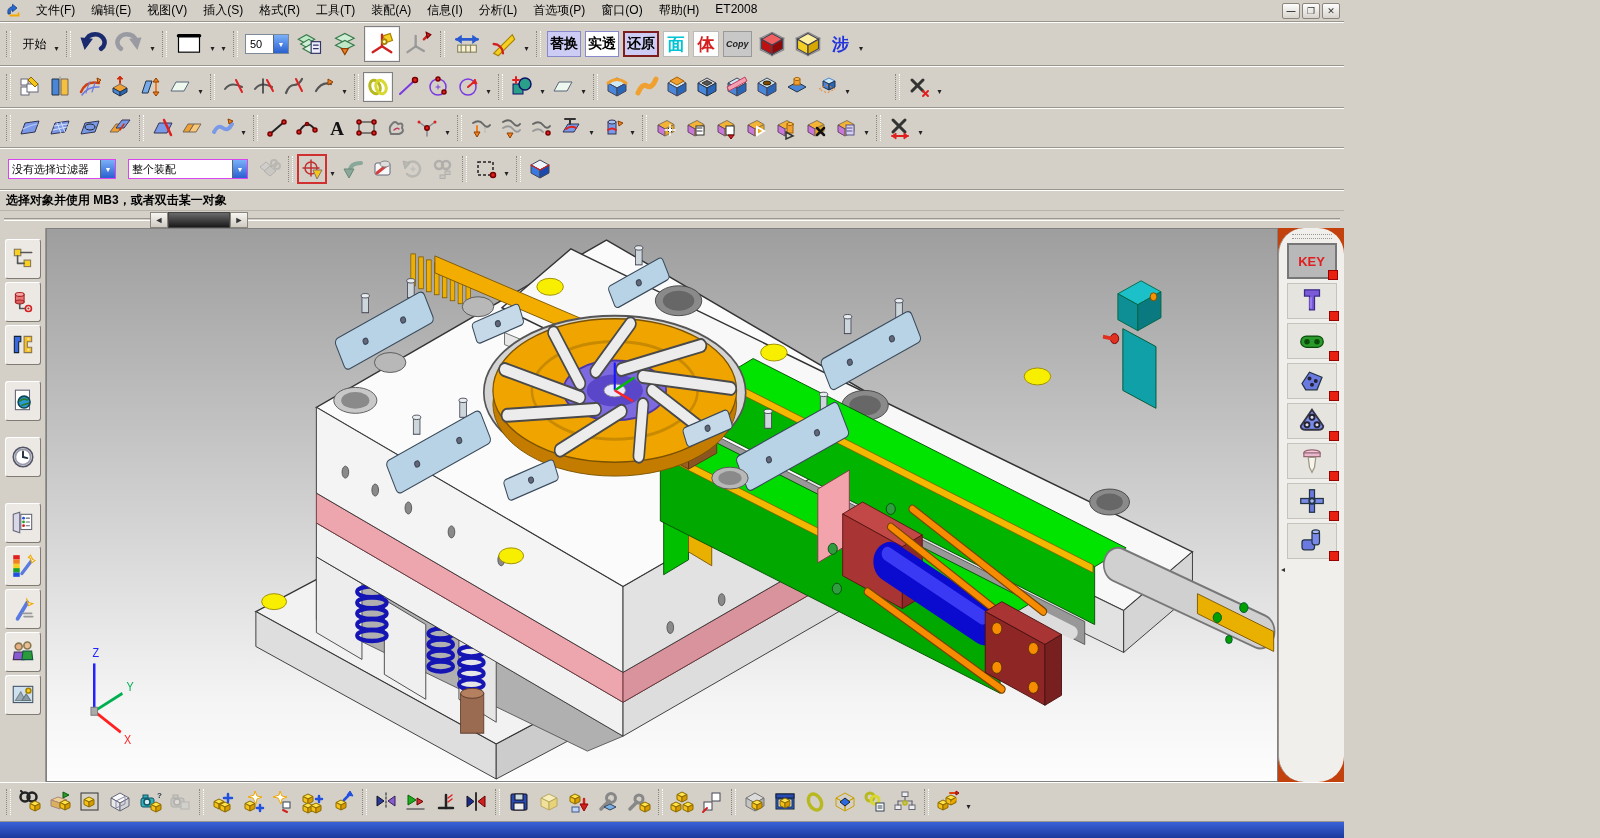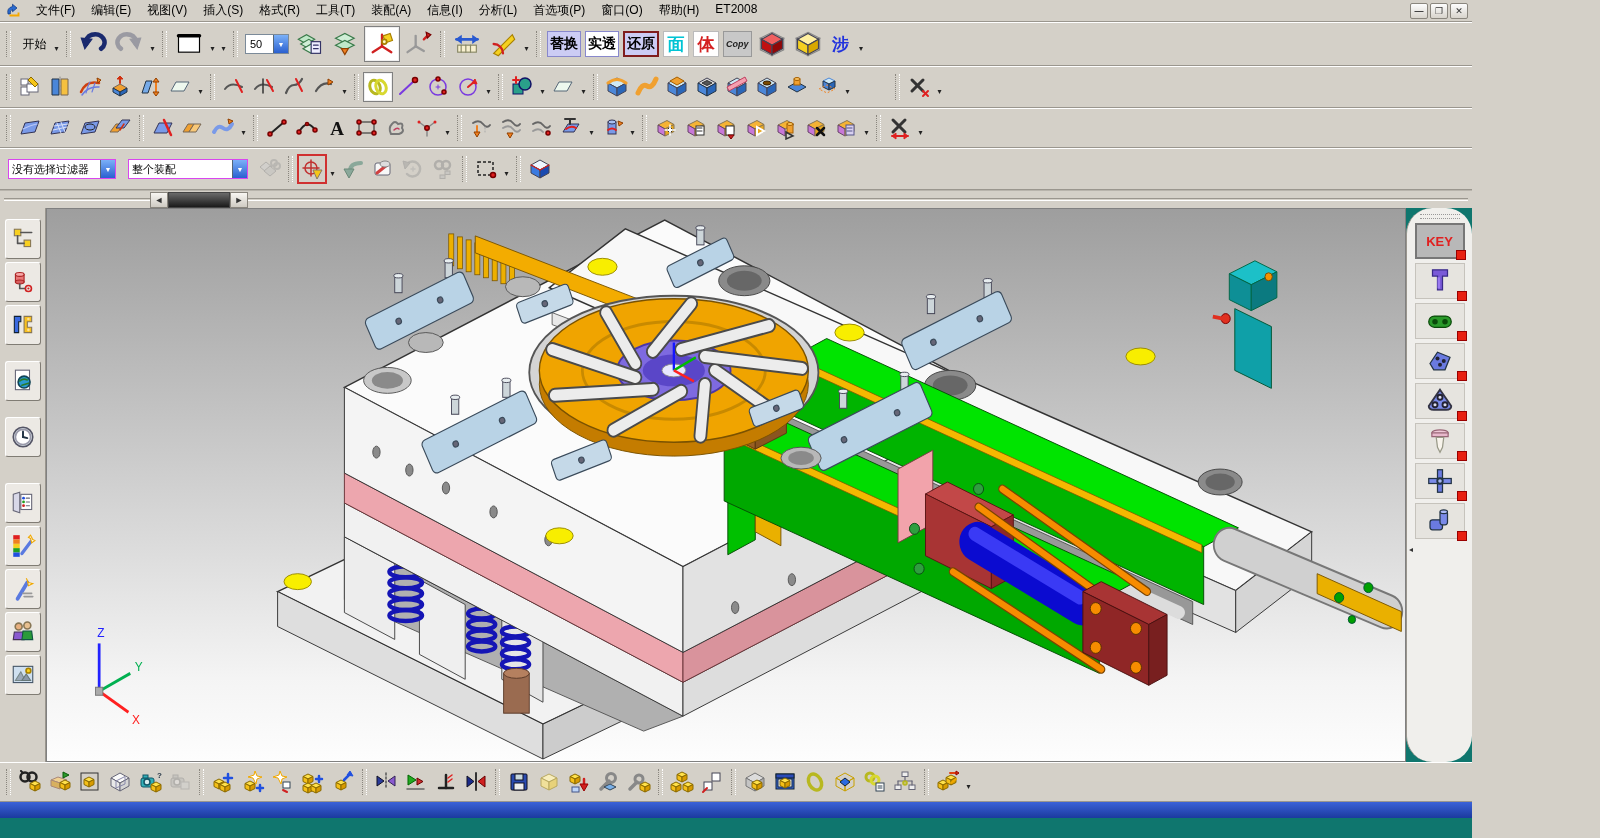--- a/index.html
+++ b/index.html
@@ -1,17 +1,17 @@
 <!DOCTYPE html>
 <html><head>
 <meta charset="utf-8">
 <style>
   *{margin:0;padding:0;box-sizing:border-box;}
   html,body{width:1600px;height:838px;overflow:hidden;font-family:"Liberation Sans","DejaVu Sans",sans-serif;background:#d4d0c8;}
-  .shell{position:relative;width:1472px;height:838px;background:#0f766e;}
+  .shell{position:relative;width:1344px;height:838px;background:#c2410c;}
 
   
   .menubar{height:22px;display:flex;align-items:center;background:#d4d0c8;border-bottom:1px solid #9a968e;padding-left:2px;}
   .appicon{width:20px;height:18px;margin:0 4px 0 2px;}
   .menu-item{font-size:12px;color:#000;padding:2px 8px;white-space:nowrap;cursor:default;}
   .winbtns{margin-left:auto;display:flex;gap:2px;padding-right:4px;}
   .winbtn{width:18px;height:16px;background:linear-gradient(#fdfdfd,#d8d4cc);border:1px solid #8a867e;border-radius:2px;font-size:9px;line-height:14px;text-align:center;color:#333;font-weight:bold;}
 
   
   .tbar{display:flex;align-items:center;background:#d4d0c8;border-top:1px solid #fff;border-bottom:1px solid #9a968e;padding:19px 2px;position:relative;}
@@ -707,20 +707,23 @@
         <svg viewBox="0 0 24 24">
           <polygon points="12,3 21,8 12,13 3,8" fill="#eef6ff" stroke="#445" stroke-width="1"></polygon>
           <polygon points="3,8 12,13 12,21 3,16" fill="#3a7ae0" stroke="#445" stroke-width="1"></polygon>
           <polygon points="12,13 21,8 21,16 12,21" fill="#1a4ab0" stroke="#445" stroke-width="1"></polygon>
           <line x1="3" y1="8" x2="12" y2="13" stroke="#d02020" stroke-width="1.2" stroke-linecap="round"></line>
           <line x1="12" y1="13" x2="21" y2="8" stroke="#d02020" stroke-width="1.2" stroke-linecap="round"></line>
         </svg>
       </div>
     </div>
 
+  <div class="promptbar">
+    <span>选择对象并使用 MB3，或者双击某一对象</span>
+  </div>
   <div class="scrollstrip">
     <div class="track"></div>
     <div class="hscroll">
       <div class="sbtn">◄</div>
       <div class="sthumb"></div>
       <div class="sbtn">►</div>
     </div>
   </div>
 
   <div class="main">

